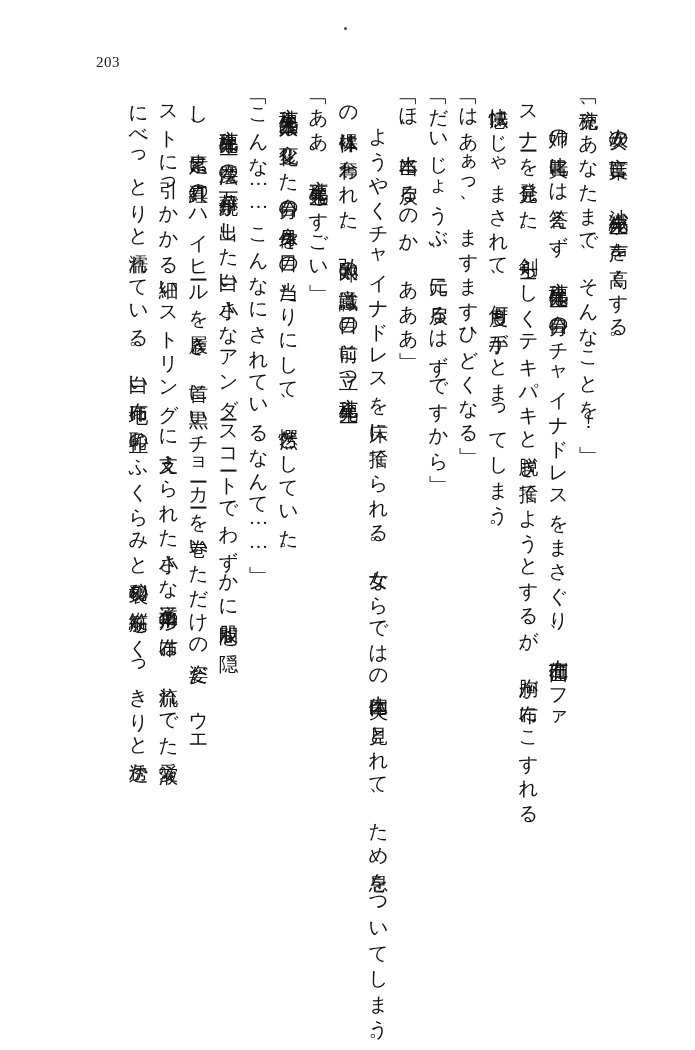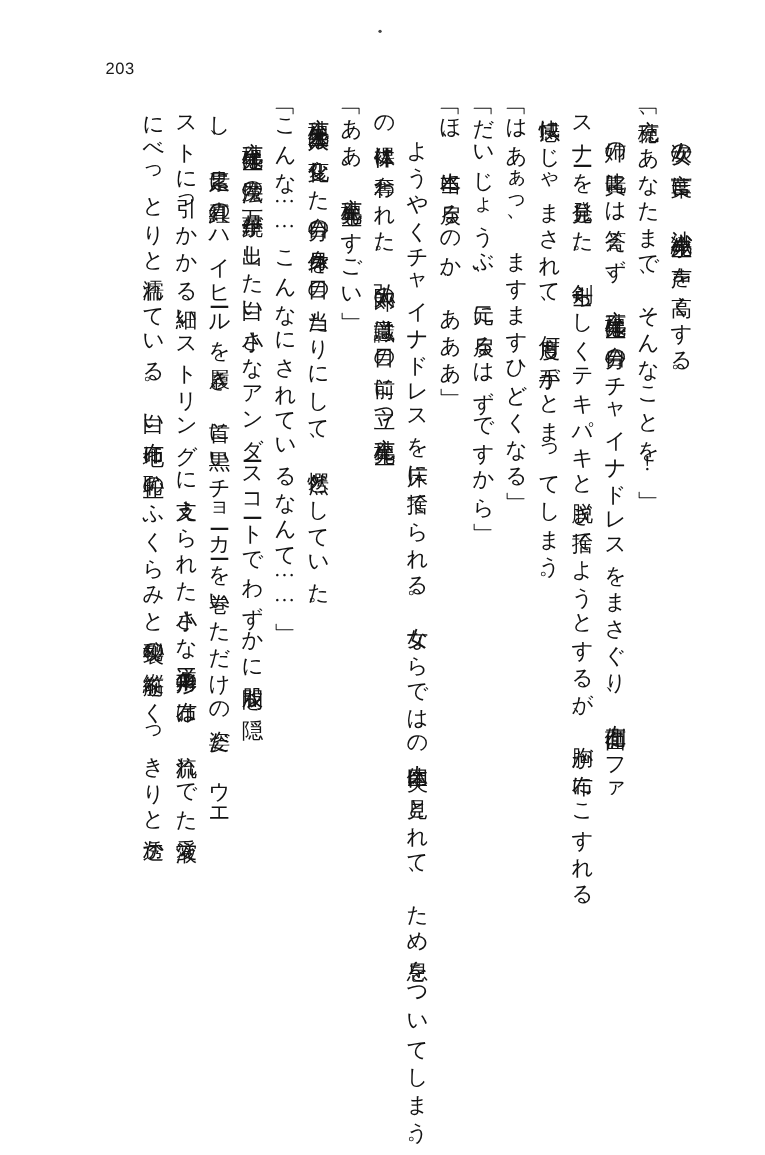--- a/index.html
+++ b/index.html
@@ -25,21 +25,21 @@
     background: #ffffff;
   }
 
   .page-number {
     position: absolute;
     left: 96px;
     top: 54px;
     font-size: 15px;
     letter-spacing: 0.5px;
     color: #1a1a1a;
-    font-family: Liberation Sans, sans-serif;
+    font-family: Liberation Serif, serif;
     text-align: center;
   }
 
   
   .text-block {
     position: absolute;
     top: 92px;
     left: 72px;
     width: 556px;
     height: 880px;

